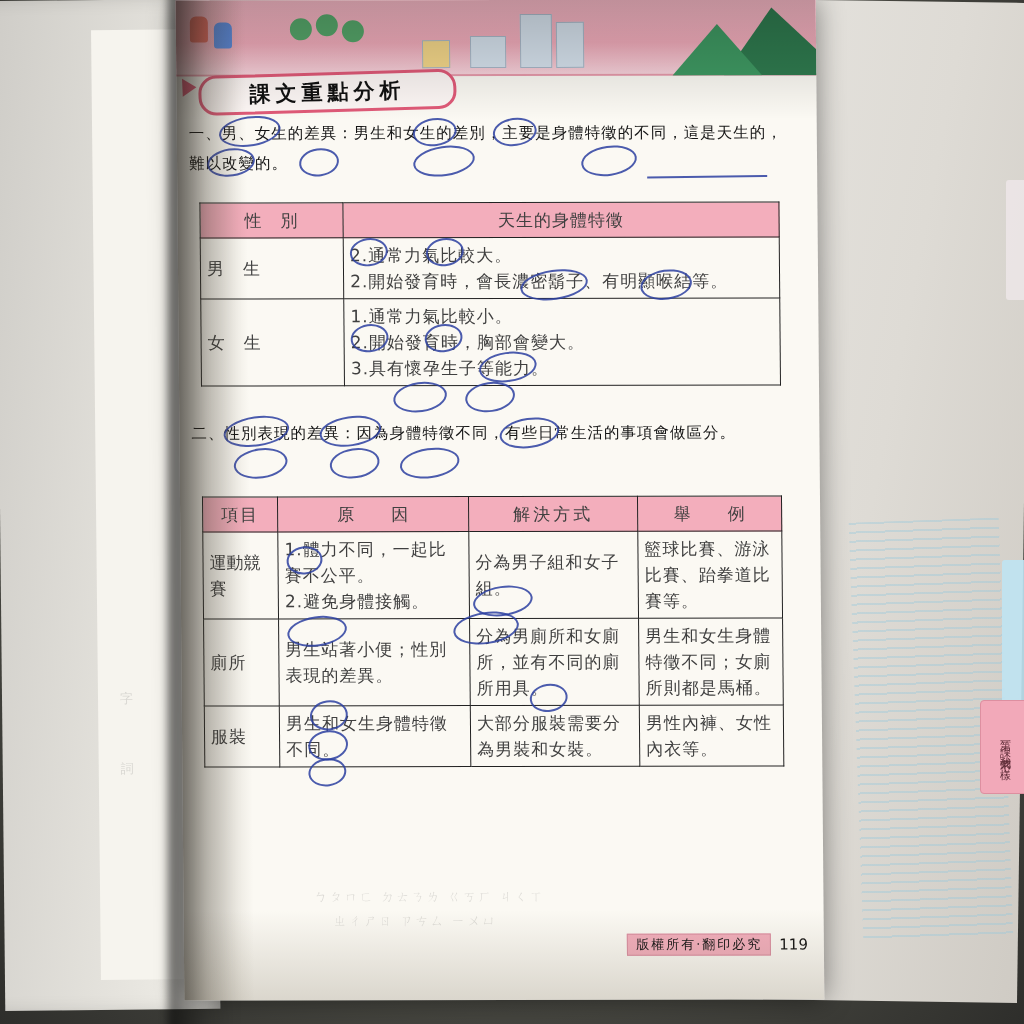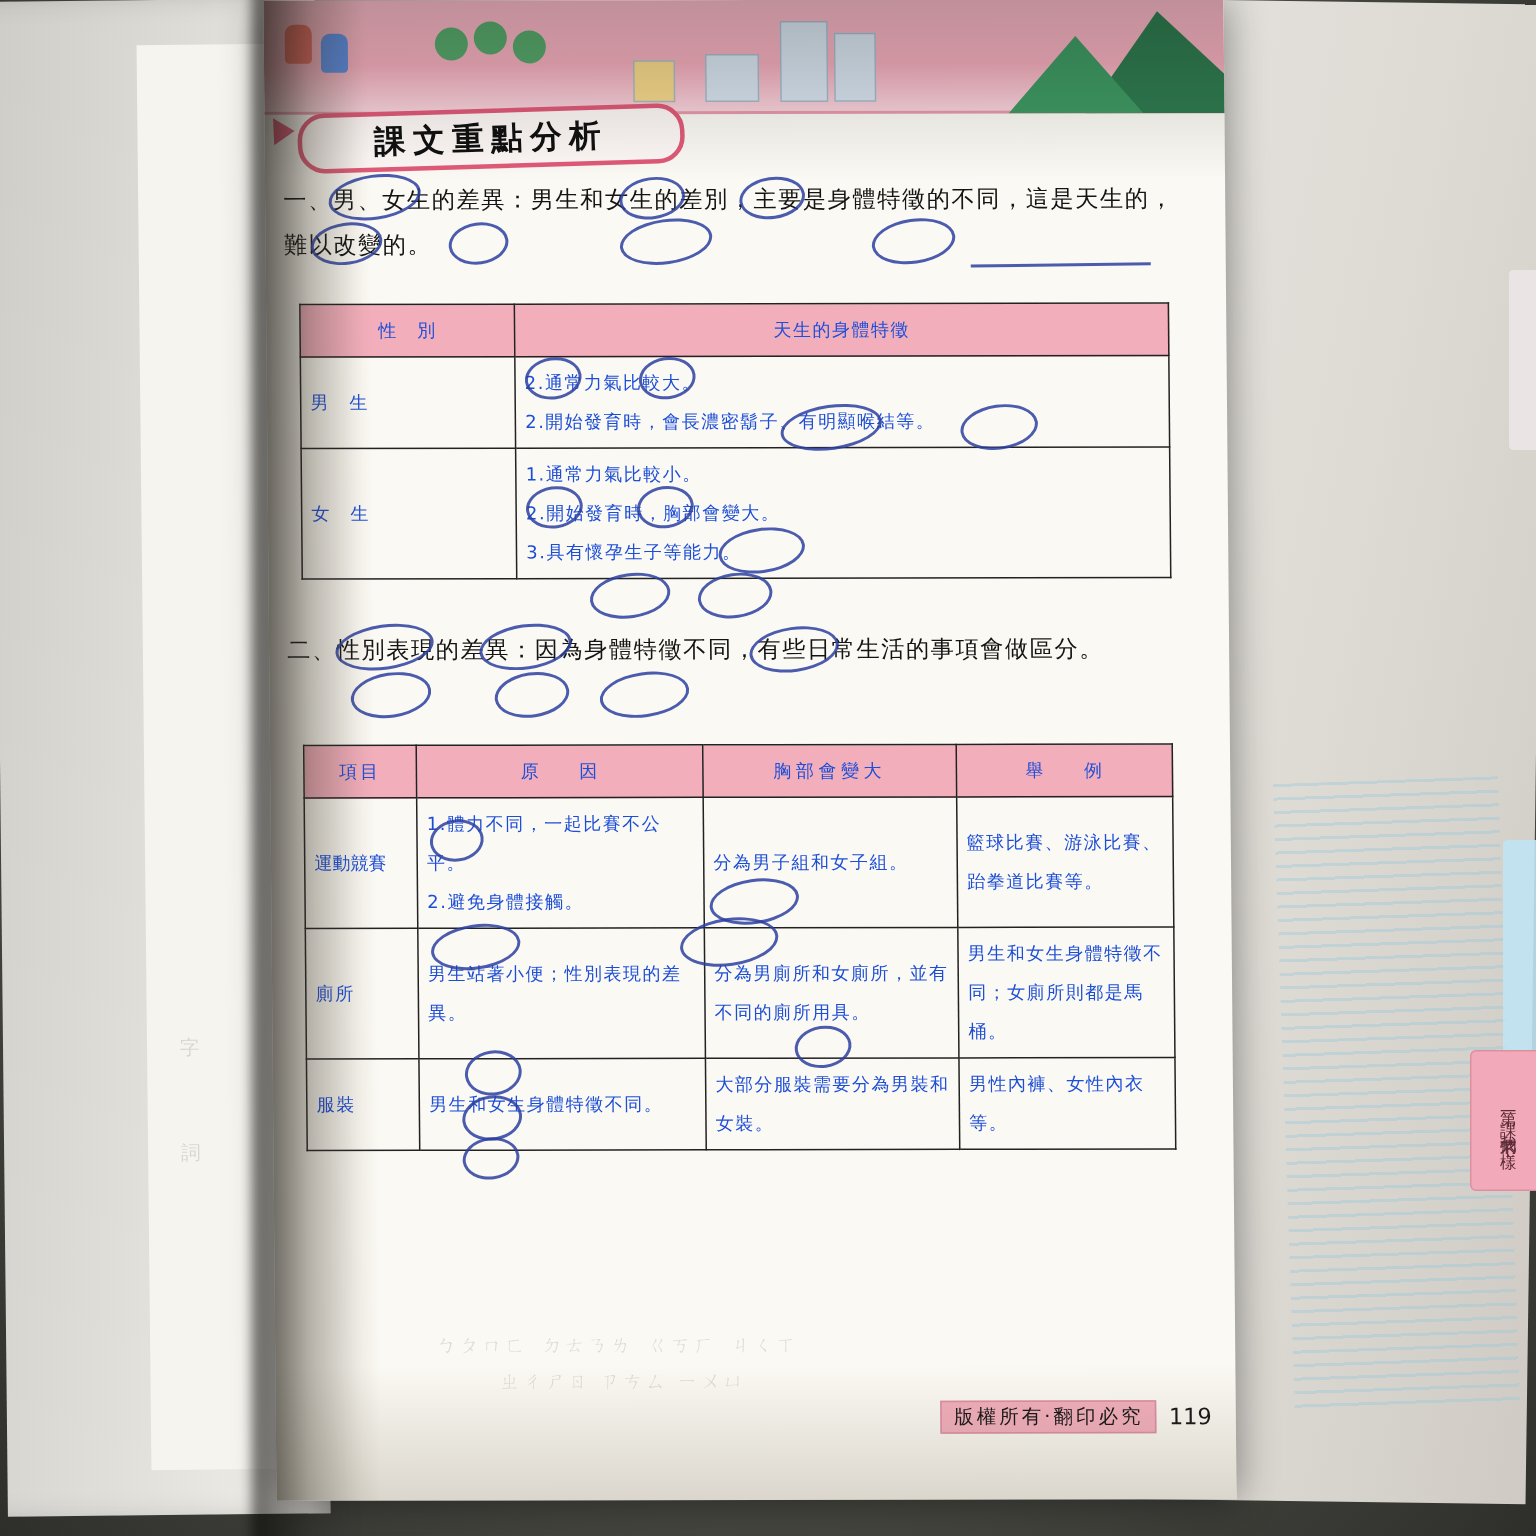--- a/index.html
+++ b/index.html
@@ -62,21 +62,21 @@
     font-size:21px;letter-spacing:5px;color:#111;font-weight:bold;
     font-family:"DejaVu Sans","Liberation Sans",sans-serif;
   }
   .arrow{position:absolute;left:6px;top:78px;width:0;height:0;
     border-top:9px solid transparent;border-bottom:9px solid transparent;
     border-left:14px solid #e05a78;transform:rotate(-2deg);}
   
   .sec{position:absolute;font-size:15.5px;line-height:30px;color:#141414;letter-spacing:1px;}
   
   table{border-collapse:collapse;position:absolute;background:transparent;}
-  table td,table th{border:1.4px solid #222;padding:4px 6px;font-size:12px;color:#1d4ed8;
+  table td,table th{border:1.4px solid #222;padding:4px 6px;font-size:17px;color:#404040;
     vertical-align:middle;letter-spacing:1px;line-height:26px;}
   th{background:#f3aebc;font-weight:normal;text-align:center;letter-spacing:6px;}
   .ctr{text-align:left;}
   
   .circ{position:absolute;border:2px solid #2b3fa0;border-radius:50%;
         transform:rotate(-8deg);opacity:.85;pointer-events:none;}
   .ul{position:absolute;height:0;border-bottom:2px solid #2b3fa0;opacity:.85;
       transform:rotate(-0.6deg);}
   
   .footer{position:absolute;right:16px;bottom:44px;display:flex;align-items:center;gap:8px;}
@@ -157,21 +157,21 @@
 
     <div class="sec" style="left:12px;top:418px;width:608px;">
       <span>二、性別表現的差異：</span><span>因為身體特徵不同，有些日常生活的事項會做區分。</span>
     </div>
 
     <table style="left:22px;top:496px;width:580px;">
       <tbody>
           <tr>
         <th style="width:62px;letter-spacing:2px;">項目</th>
         <th style="width:178px;margin-left:48px;">原　　因</th>
-        <th style="width:156px;letter-spacing:3px;">胸部會變大</th>
+        <th style="width:156px;letter-spacing:3px;">解決方式</th>
         <th>舉　　例</th>
       </tr>
       <tr>
         <td class="ctr" style="letter-spacing:0;">運動競賽</td>
         <td style="white-space:pre-line;">1.體力不同，一起比賽不公平。
 2.避免身體接觸。</td>
         <td>分為男子組和女子組。</td>
         <td>籃球比賽、游泳比賽、跆拳道比賽等。</td>
       </tr>
       <tr>
@@ -218,21 +218,21 @@
     <div class="circ" style="left:106px;top:546px;width:32px;height:24px;"></div>
     <div class="circ" style="left:292px;top:586px;width:56px;height:26px;"></div>
     <div class="circ" style="left:272px;top:612px;width:62px;height:28px;"></div>
     <div class="circ" style="left:106px;top:616px;width:56px;height:26px;"></div>
 
     <div class="circ" style="left:128px;top:700px;width:34px;height:26px;"></div>
     <div class="circ" style="left:126px;top:730px;width:36px;height:26px;"></div>
     <div class="circ" style="left:126px;top:758px;width:34px;height:24px;"></div>
     <div class="circ" style="left:348px;top:684px;width:34px;height:24px;"></div>
 
-    <div class="ghost" style="left:108px;top:888px;width:380px;font-family:Liberation Mono, monospace;">ㄅㄆㄇㄈ ㄉㄊㄋㄌ ㄍㄎㄏ ㄐㄑㄒ</div>
+    <div class="ghost" style="left:131px;top:888px;width:380px;">ㄅㄆㄇㄈ ㄉㄊㄋㄌ ㄍㄎㄏ ㄐㄑㄒ</div>
     <div class="ghost" style="left:150px;top:912px;width:340px;">ㄓㄔㄕㄖ ㄗㄘㄙ ㄧㄨㄩ</div>
 
     <div class="footer">
       <div class="copyright">版權所有‧翻印必究</div>
       <div class="pageno">119</div>
     </div>
 
     <div class="page-curve"></div>
     <div class="page-shade-left"></div>
     <div class="page-shade-bottom"></div>

